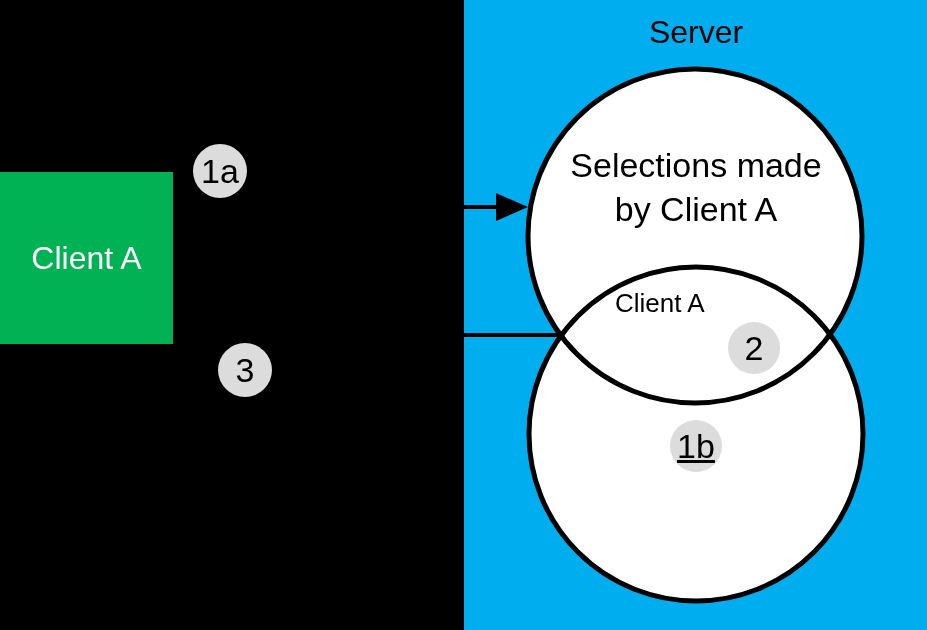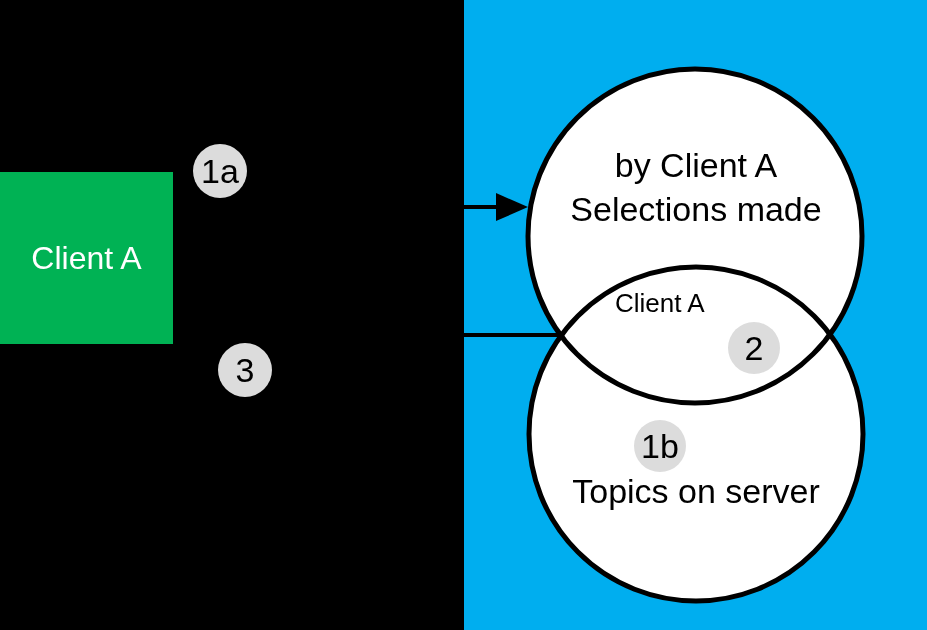--- a/index.html
+++ b/index.html
@@ -93,56 +93,56 @@
     background: var(--badge_bg);
     color: var(--text_dark);
     display: flex;
     align-items: center;
     justify-content: center;
     font-size: 34px;
   }
   .badge-1a { left: 193px; top: 144px; width: 54px; height: 54px; text-align: right; }
   .badge-3  { left: 218px; top: 343px; width: 54px; height: 54px; }
   .badge-2  { left: 728px; top: 322px; width: 52px; height: 52px; }
-  .badge-1b { left: 634px; top: 420px; width: 52px; height: 52px; }
+  .badge-1b { left: 670px; top: 420px; width: 52px; height: 52px; text-decoration: underline; }
   .line-block div { display: block; }
 </style>
 </head>
 <body>
 
 <div id="canvas">
 
   <div class="server-panel"></div>
 
+  <div class="server-title">Server</div>
 
   <svg class="venn" viewBox="0 0 927 630">
     <line class="flow-line" x1="173" y1="207" x2="500" y2="207"></line>
     <polygon class="flow-head" points="528,207 496,193 496,221"></polygon>
     <line class="flow-line" x1="173" y1="335" x2="560" y2="335"></line>
 
     <circle class="c-fill" cx="695" cy="236" r="167"></circle>
     <circle class="c-fill" cx="696" cy="434" r="167"></circle>
     <circle class="c-stroke" cx="695" cy="236" r="167"></circle>
     <circle class="c-stroke" cx="696" cy="434" r="167"></circle>
   </svg>
 
   <div class="client-box">
     <span>Client A</span>
   </div>
 
   <div class="selections-label line-block">
+    <div>Selections made</div>
     <div>by Client A</div>
-    <div>Selections made</div>
   </div>
 
   <div class="subscriptions-label line-block">
     <div>Client A</div>
   </div>
 
-  <div class="topics-label">Topics on server</div>
 
   <div class="badge badge-1a">
     <span>1a</span>
   </div>
   <div class="badge badge-3">
     <span>3</span>
   </div>
   <div class="badge badge-2">
     <span>2</span>
   </div>

